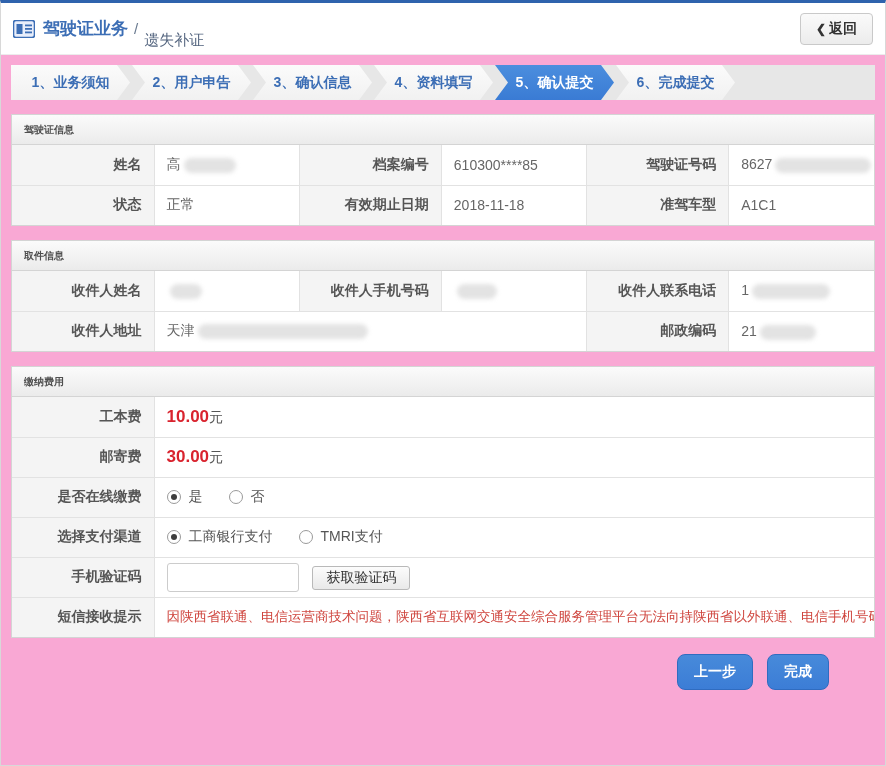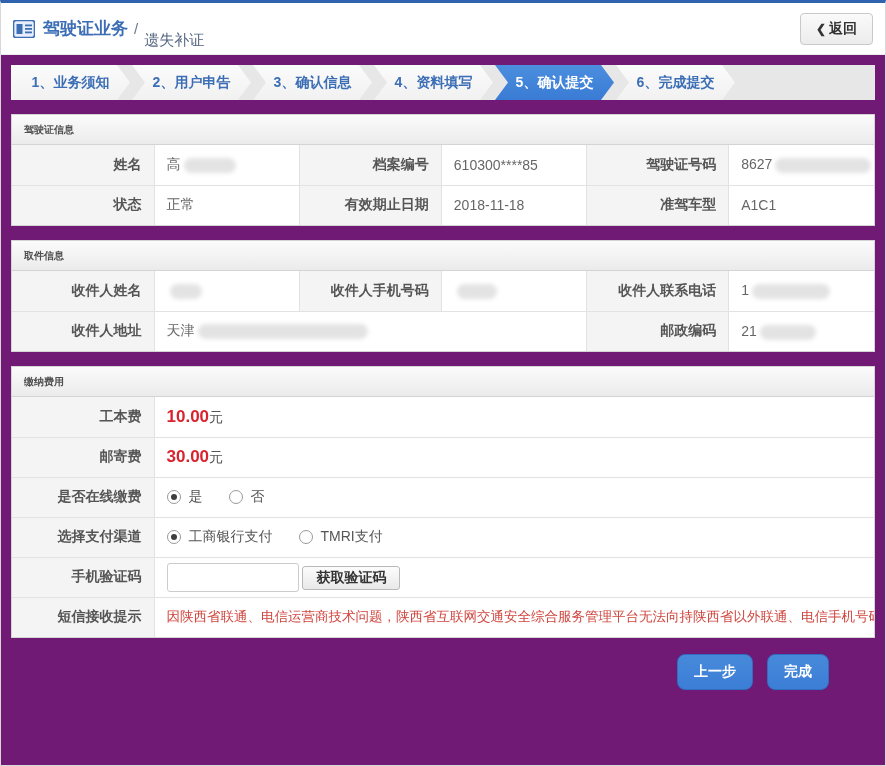--- a/index.html
+++ b/index.html
@@ -6,21 +6,21 @@
   html,body { width: 886px; height: 766px; background:#fff; }
   body {
     font-family: "Liberation Sans", "DejaVu Sans", sans-serif;
     color:#555;
     font-size:14px;
   }
   .page {
     width:886px; height:766px;
     border:1px solid #d8d8d8;
     border-top:3px solid #2f63ad;
-    background:#701a75;
+    background:#f9a8d4;
     overflow:hidden;
   }
   
   .header {
     height:52px;
     display:flex; align-items:center;
     padding:0 12px;
     border-bottom:1px solid #ececec;
     background:#fff;
   }
@@ -114,24 +114,25 @@
     background:#3d3d3d; border-radius:50%;
   }
   .radio-lbl { color:#555; margin-right:18px; }
   .code-input {
     width:132px; height:29px;
     border:1px solid #ccc; border-radius:3px;
     padding:0 8px; font-size:14px;
     font-family:"Liberation Sans","DejaVu Sans",sans-serif;
   }
   .code-btn {
+    margin-left:10px;
     padding:2px 13px;
     background:linear-gradient(#fcfcfc,#e9e9e9);
     border:1px solid #b9b9b9; border-radius:3px;
-    font-size:14px; font-weight:bold; color:#333;
+    font-size:14px; font-weight:normal; color:#333;
     cursor:pointer;
   }
   td.notice-cell { white-space:normal; padding:10px 12px; height:68px; }
   .notice {
     color:#cf453e;
     font-size:13.5px;
     line-height:1.95;
   }
 
   

